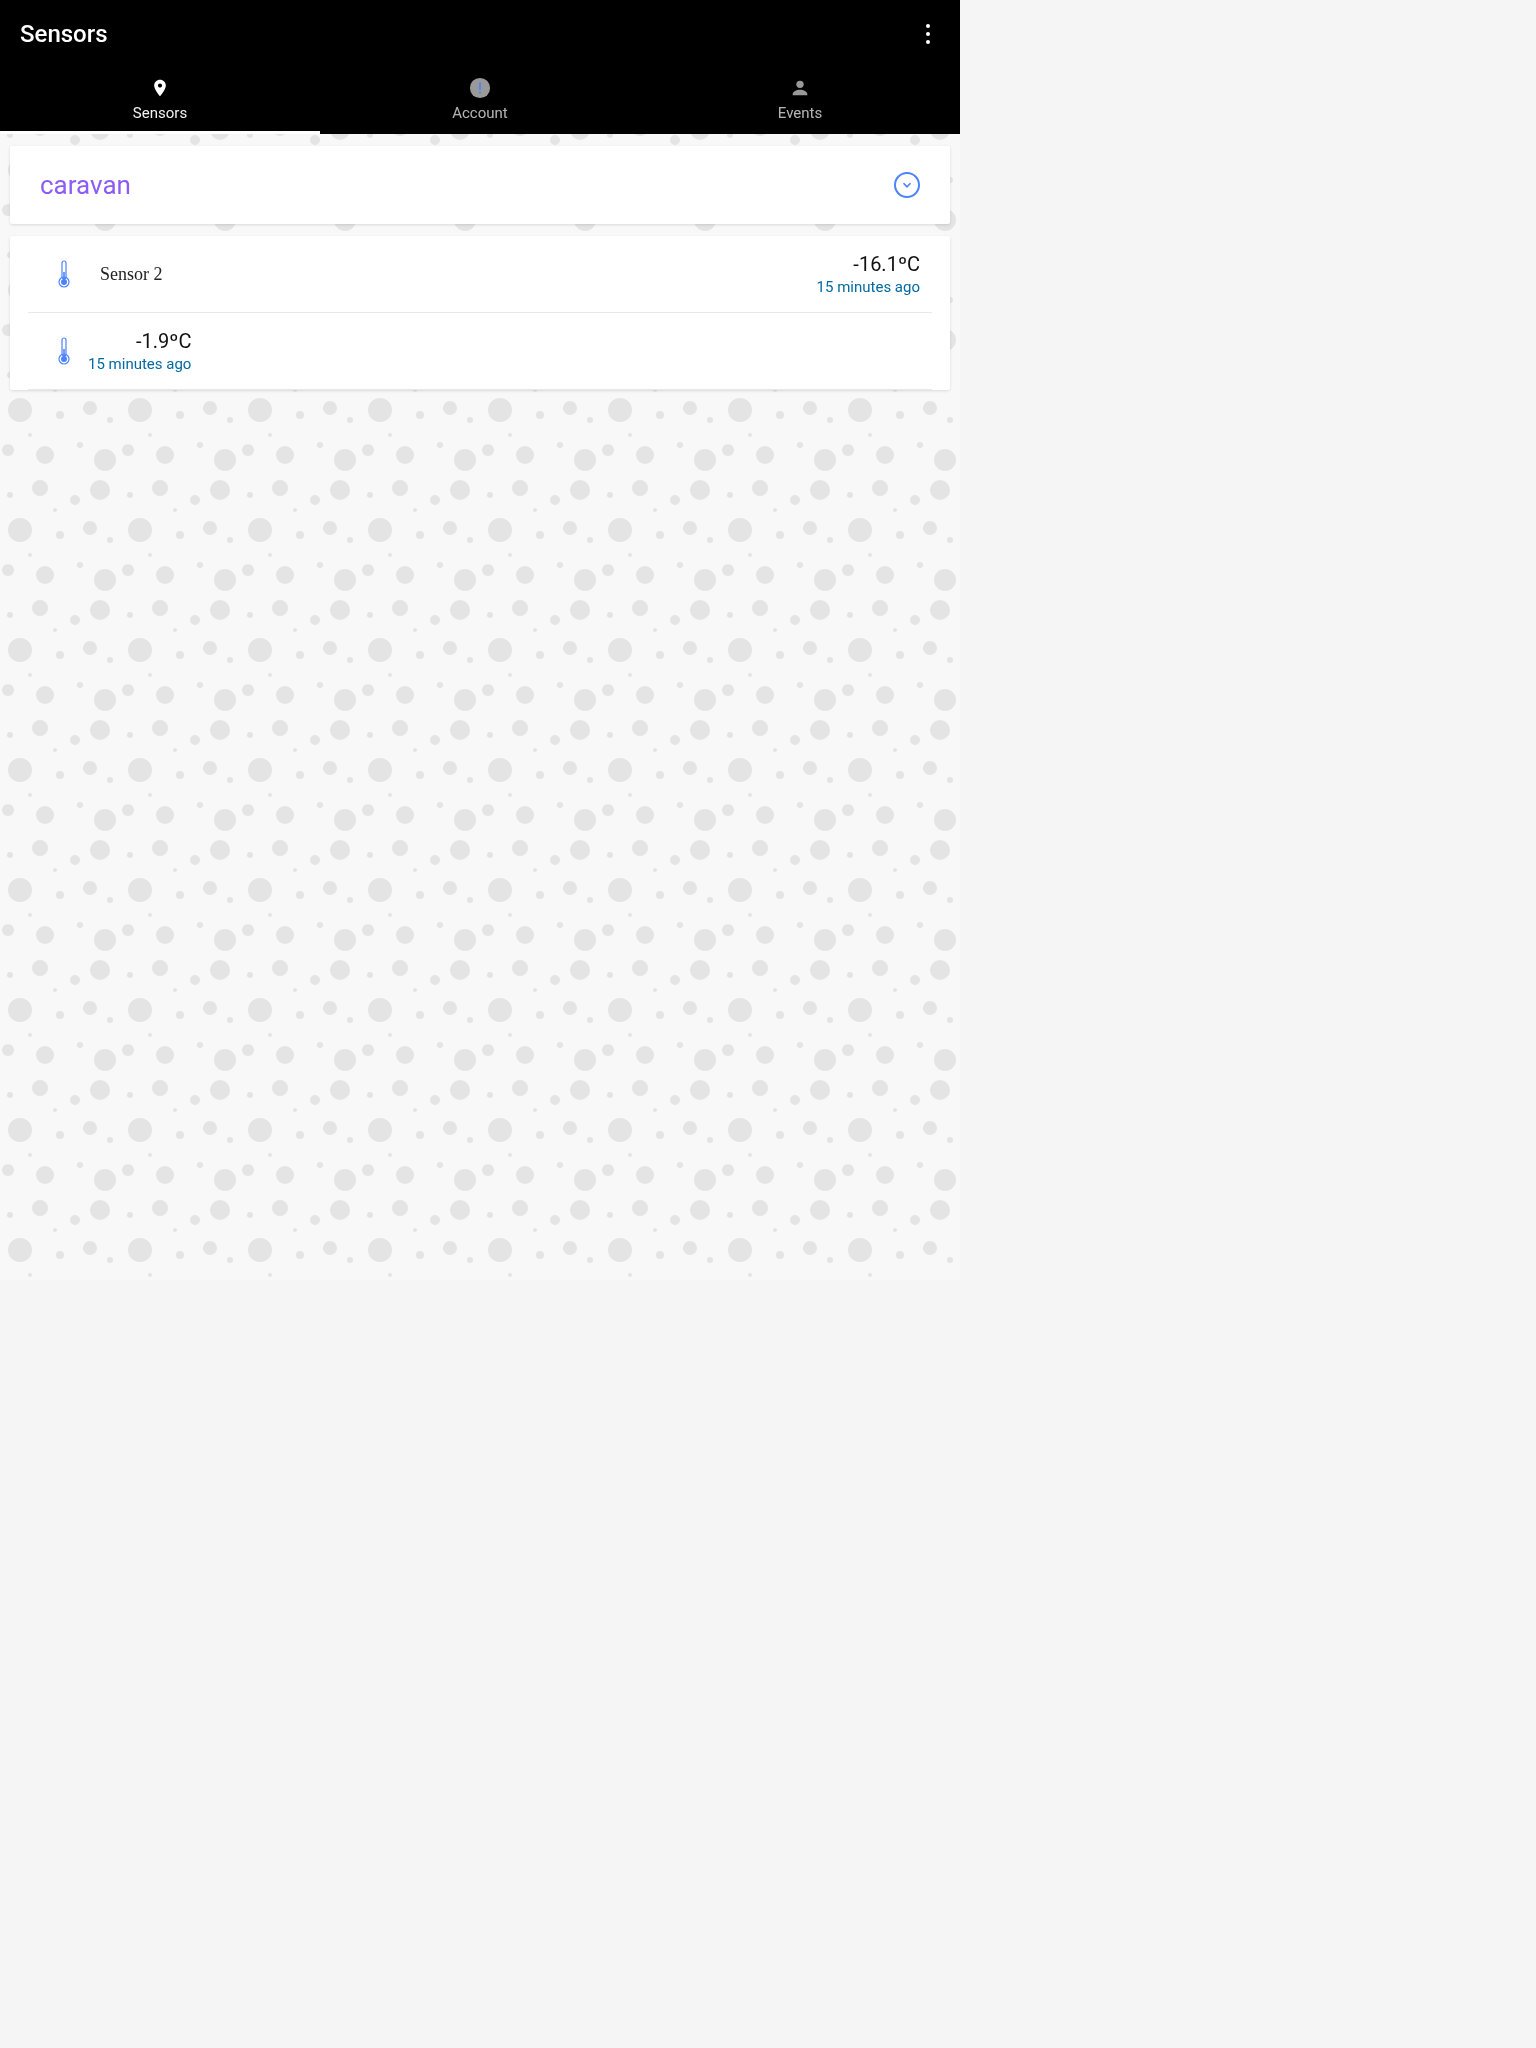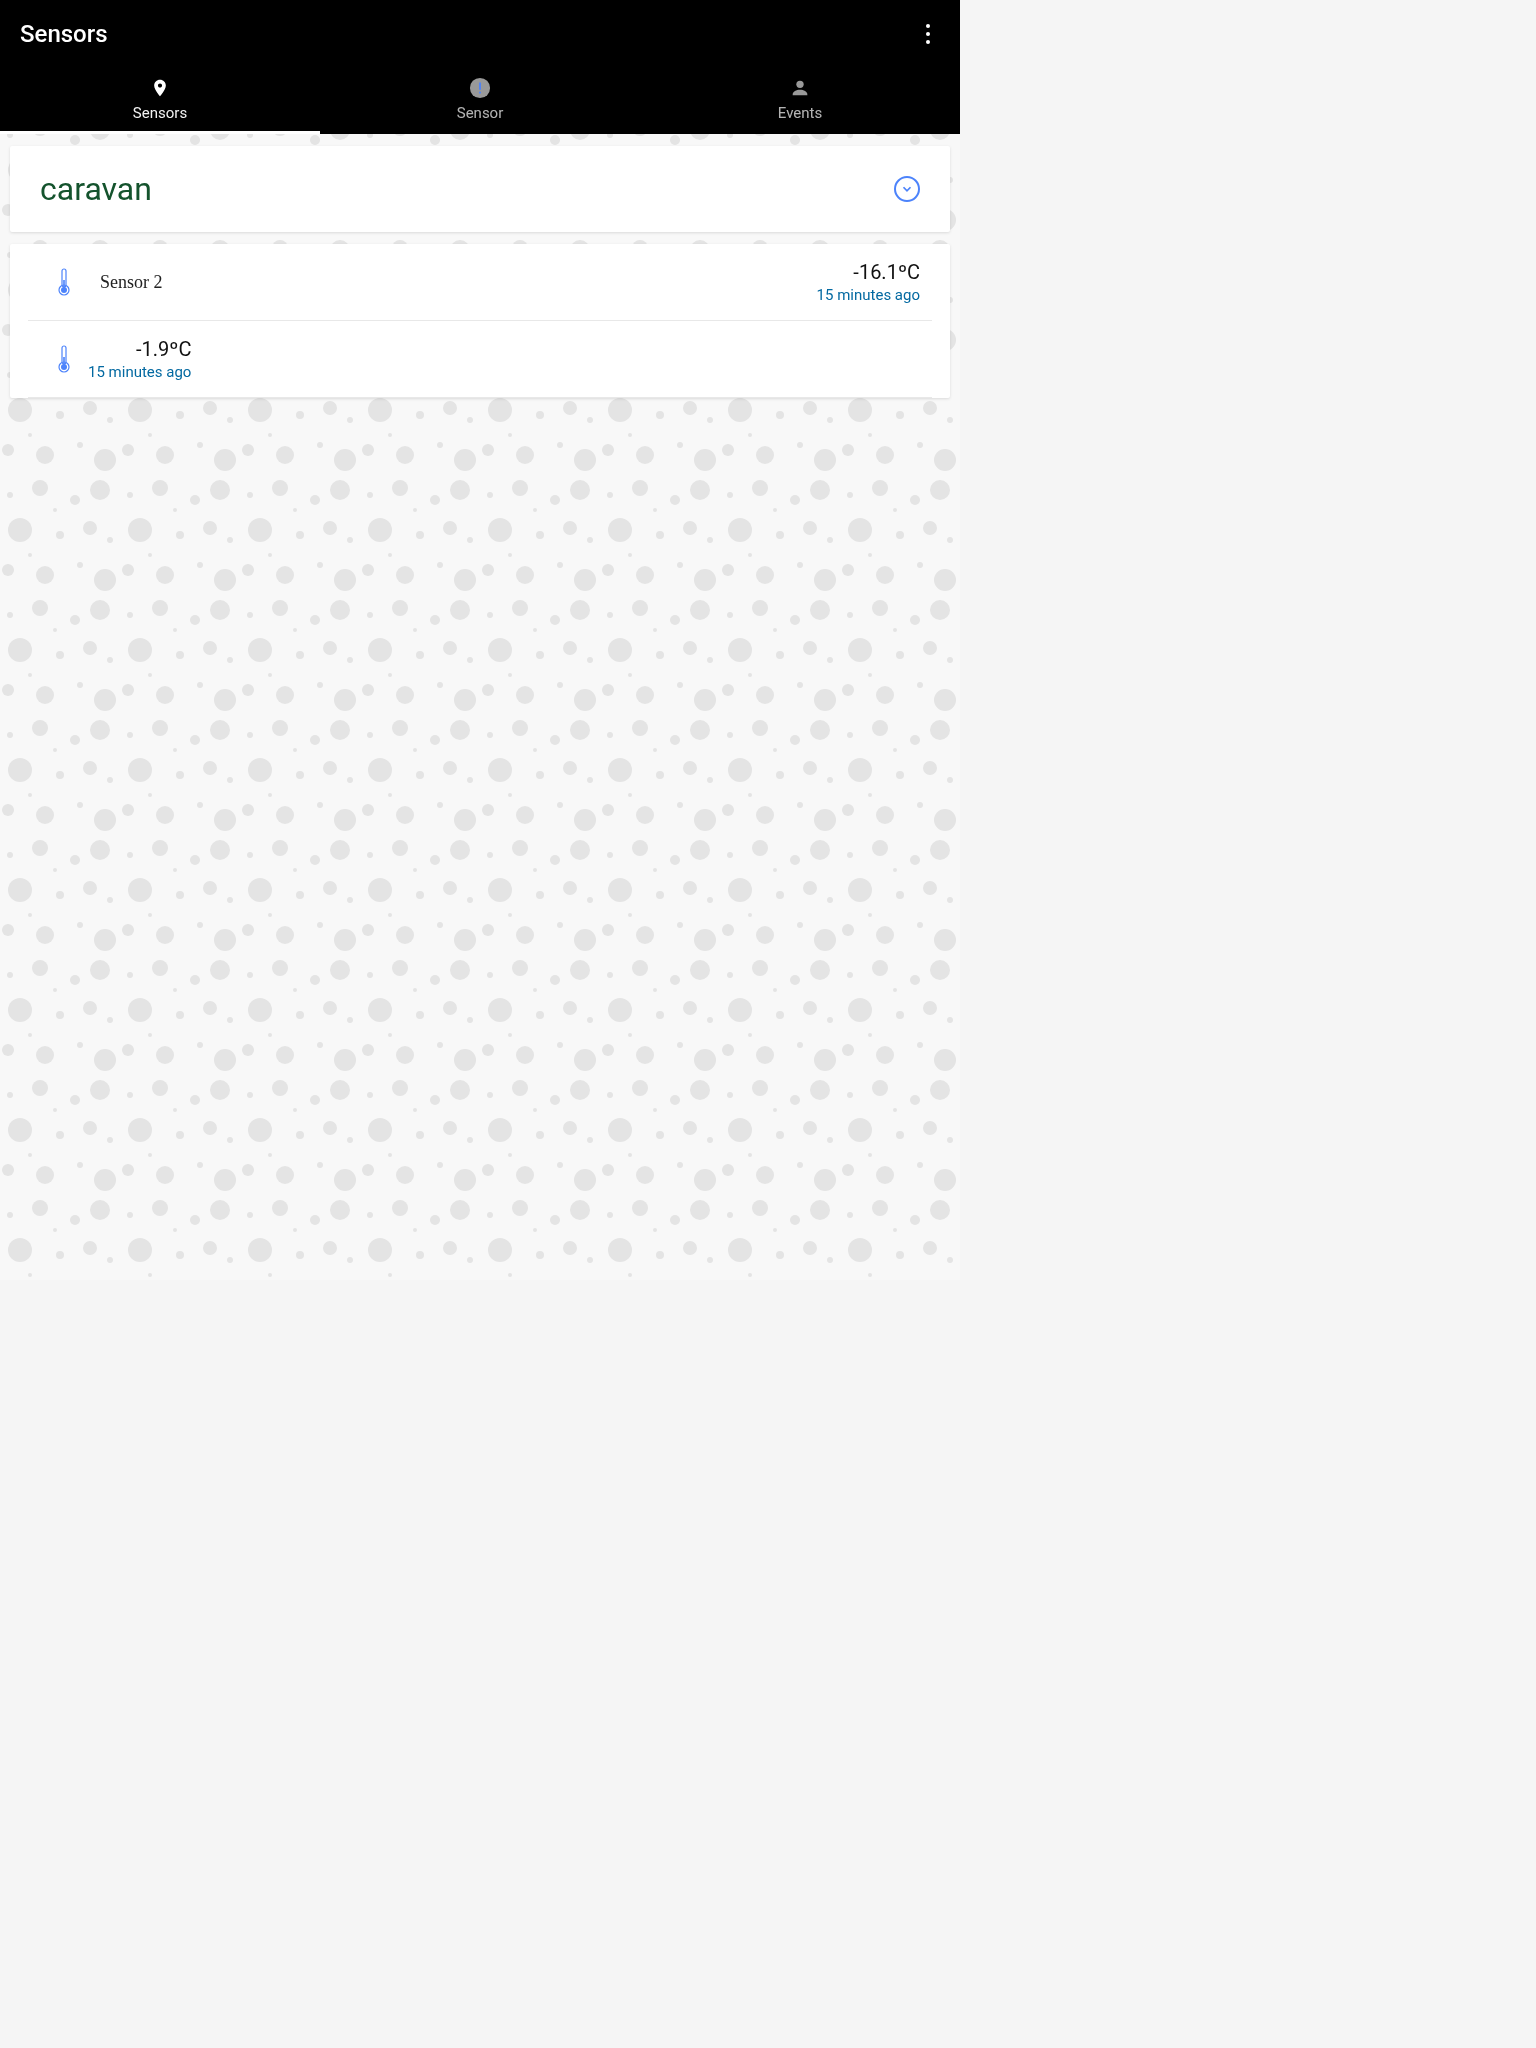--- a/index.html
+++ b/index.html
@@ -122,23 +122,23 @@
 }
 
 .group-card {
   padding: 24px 30px;
   display: flex;
   align-items: center;
   justify-content: space-between;
 }
 
 .group-title {
-  font-size: 32px;
+  font-size: 26px;
   font-weight: 400;
-  color: #14532d;
+  color: #8b5cf6;
 }
 
 .expand-btn {
   width: 26px;
   height: 26px;
   border: 2px solid #4c83fb;
   border-radius: 50%;
   display: flex;
   align-items: center;
   justify-content: center;
@@ -231,21 +231,21 @@
       <div class="tab-label">Sensors</div>
     </div>
     <div class="tab inactive">
       <div class="tab-icon">
         <svg width="22" height="22" viewBox="0 0 24 24" fill="rgba(255,255,255,0.6)">
           <circle cx="12" cy="12" r="11"></circle>
           <rect x="11" y="6" width="2" height="8" fill="#4c83fb"></rect>
           <rect x="11" y="16" width="2" height="2" fill="#4c83fb"></rect>
         </svg>
       </div>
-      <div class="tab-label">Sensor</div>
+      <div class="tab-label">Account</div>
     </div>
     <div class="tab inactive">
       <div class="tab-icon">
         <svg width="22" height="22" viewBox="0 0 24 24" fill="rgba(255,255,255,0.6)">
           <circle cx="12" cy="8" r="4"></circle>
           <path d="M12 14c-4 0-8 2-8 5v1h16v-1c0-3-4-5-8-5z"></path>
         </svg>
       </div>
       <div class="tab-label">Events</div>
     </div>

